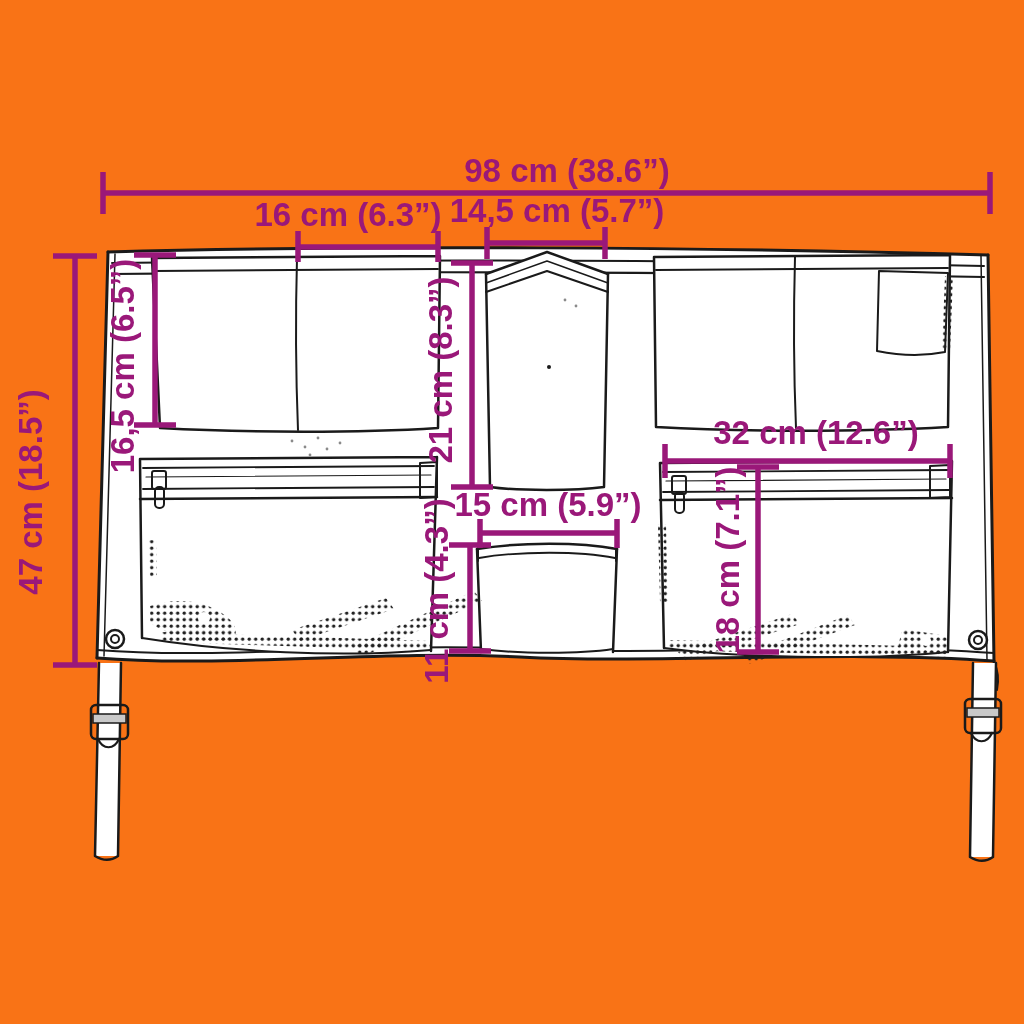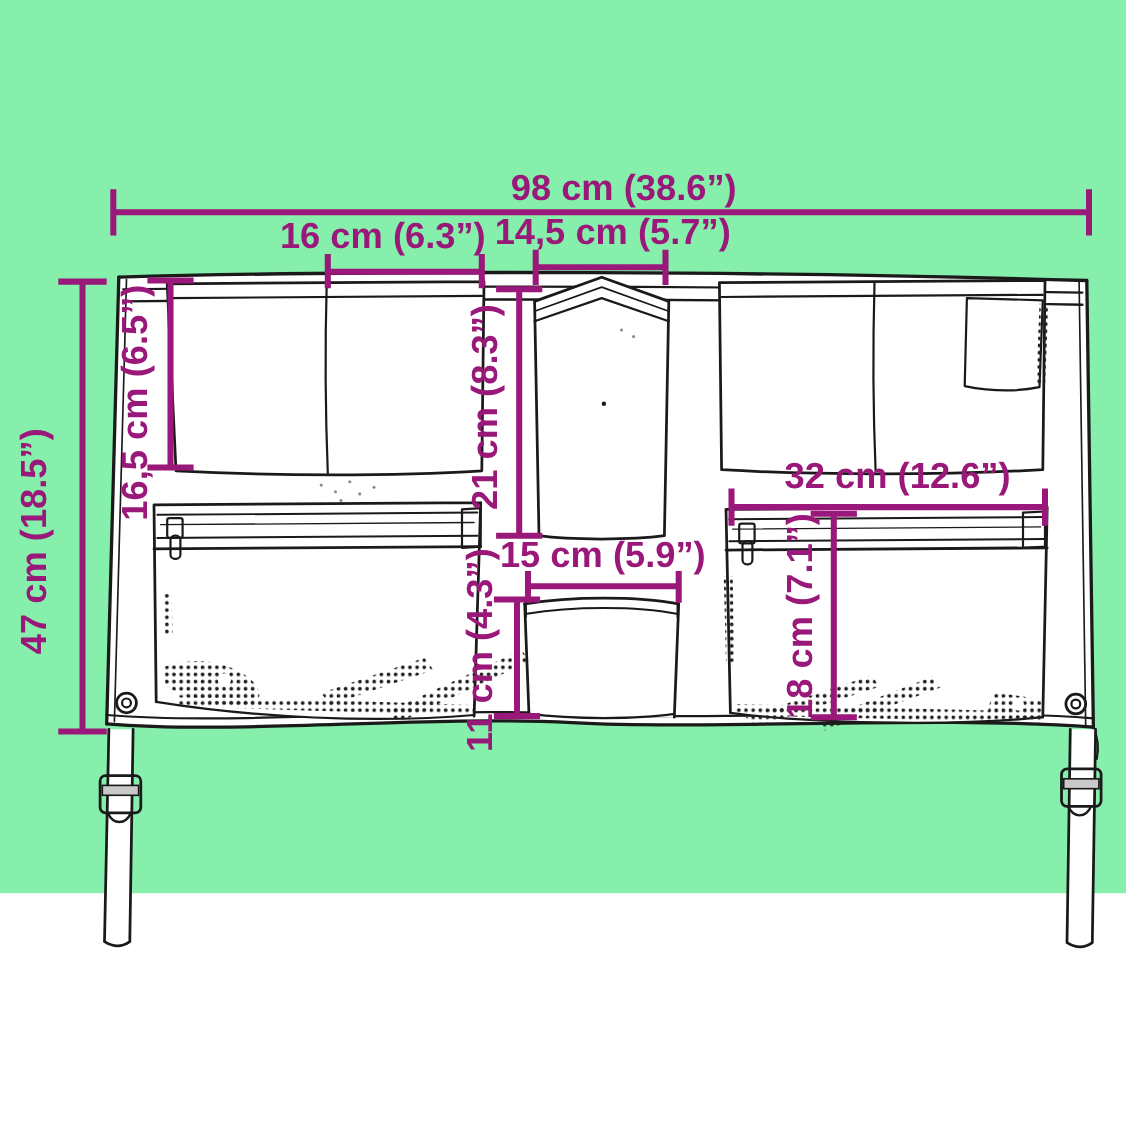--- a/index.html
+++ b/index.html
@@ -1,17 +1,17 @@
 <!DOCTYPE html>
 <html><head>
 <meta charset="utf-8">
 <style>
   html,body{margin:0;padding:0;background:#ffffff;}
   body{width:1024px;height:1024px;overflow:hidden;font-family:"Liberation Sans",sans-serif;}
-  .stage{position:relative;width:1024px;height:812px;background:#86efac;}
+  .stage{position:relative;width:1024px;height:1024px;background:#f97316;}
   svg{display:block;}
   .art{stroke:#1A1A1A;fill:none;stroke-linecap:round;stroke-linejoin:round;}
   .artfill{fill:#FFFFFF;stroke:none;}
   .dim{stroke:#9A1879;fill:none;stroke-linecap:butt;}
   .dim-label{fill:#9A1879;font-family:"Liberation Sans",sans-serif;font-weight:700;font-size:33px;}
 </style>
 </head>
 <body>
 
 <div class="stage">

